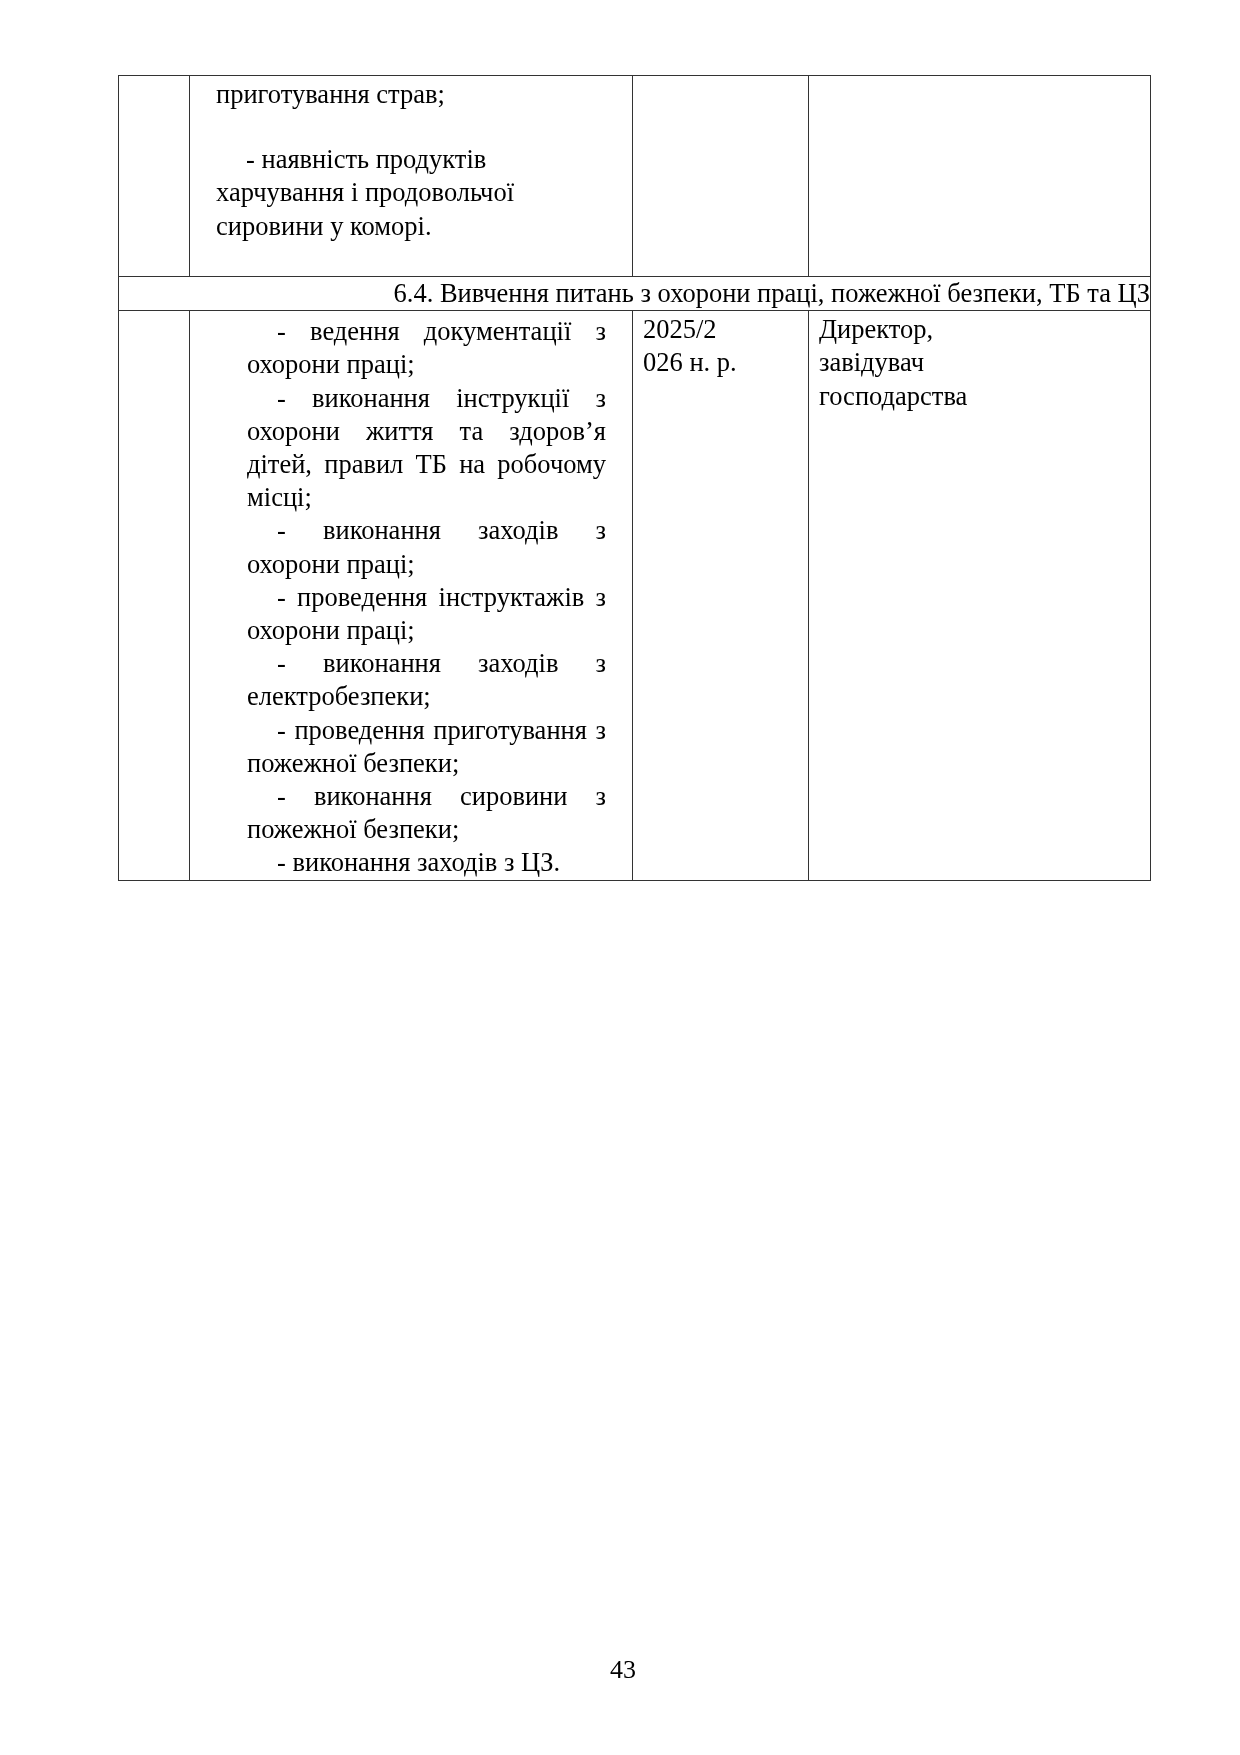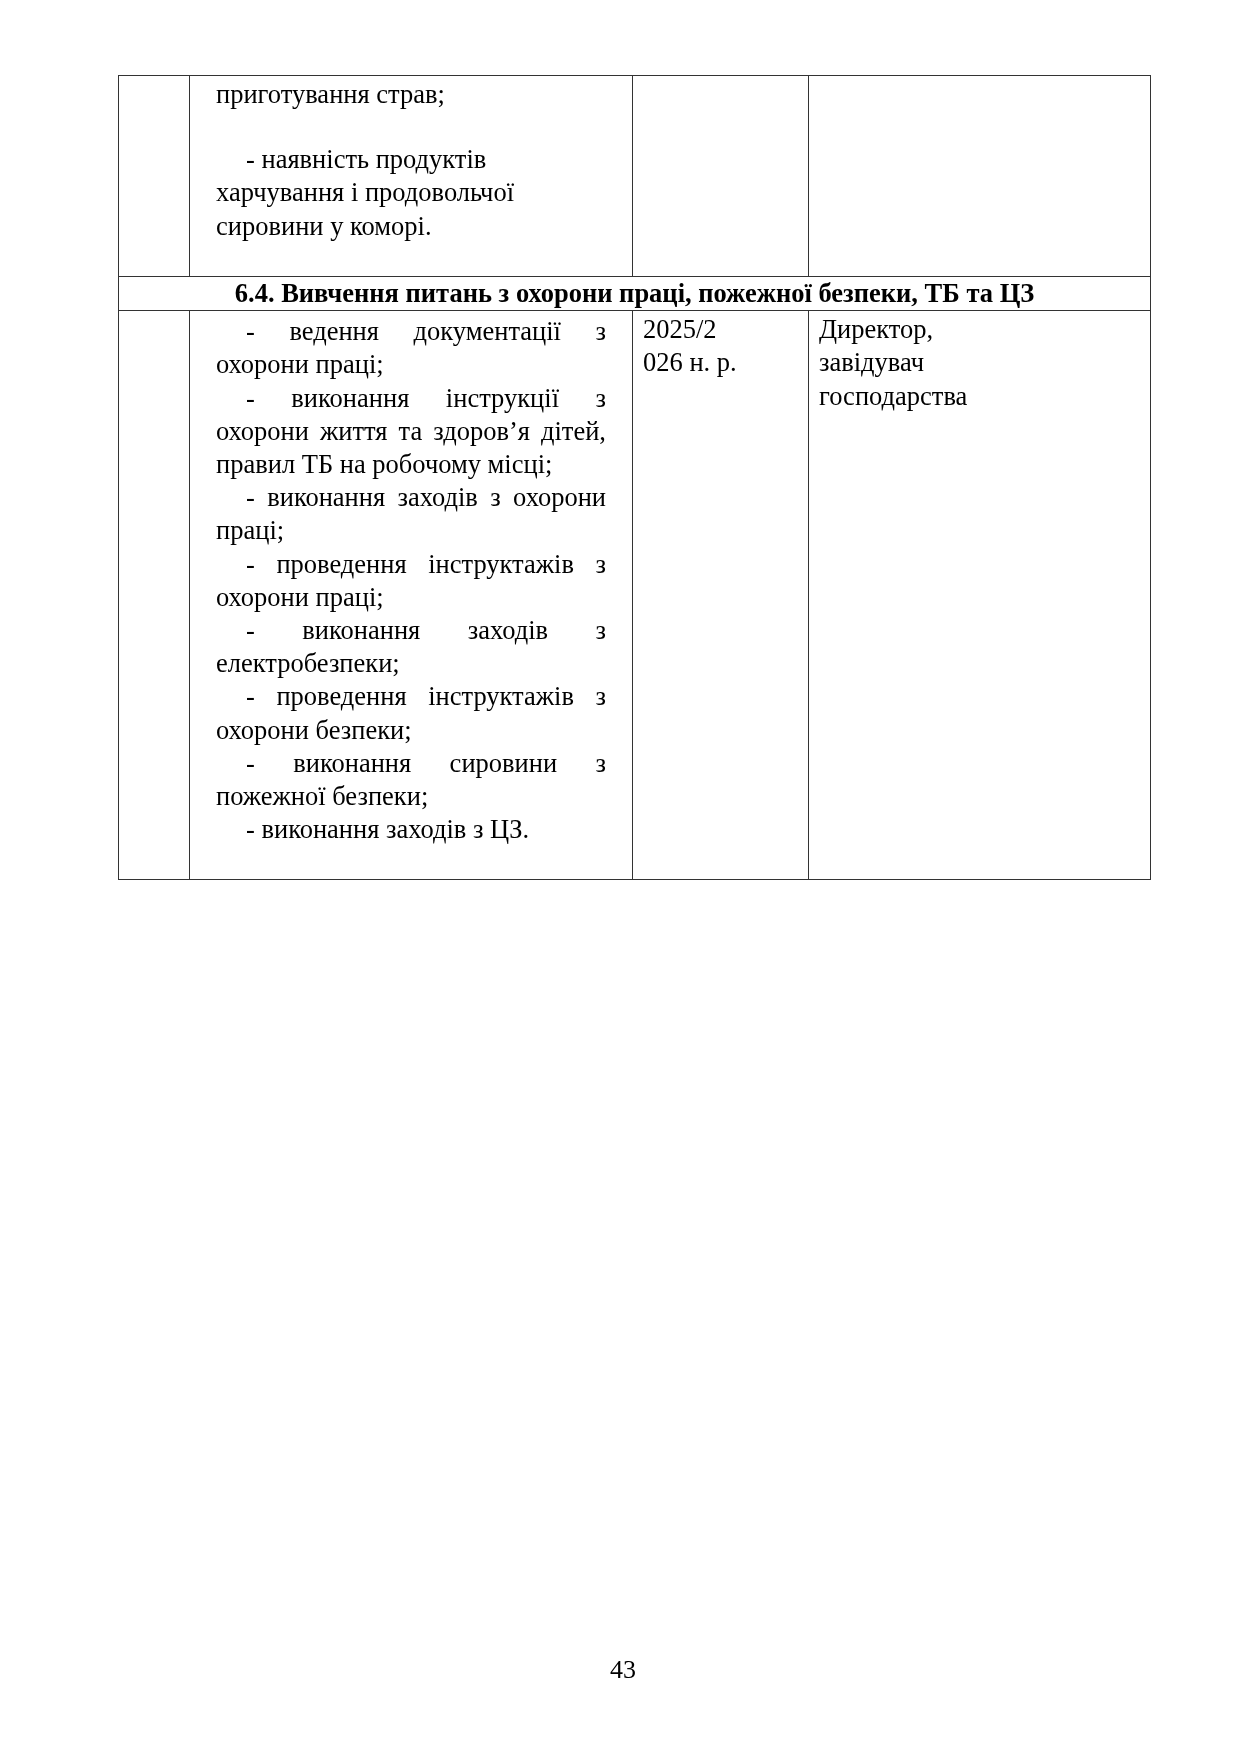--- a/index.html
+++ b/index.html
@@ -10,24 +10,24 @@
                  border-collapse: collapse; table-layout: fixed; }
     table.plan td { border: 1.5px solid #333; vertical-align: top; padding: 0;
                     font-size: 26.5px; line-height: 33.2px; }
     col.c1 { width: 71px; }
     col.c2 { width: 443px; }
     col.c3 { width: 176px; }
     col.c4 { width: 342px; }
     .cell-text { padding: 4px 26px 0 26px; }
     .row-cont td { height: 200px; }
     .row-cont .cell-text { padding: 2px 26px 0 26px; }
-    .section-head td { text-align: center; font-weight: bold; font-size: 26.5px;
+    .section-head td { text-align: right; font-weight: normal; font-size: 26.5px;
                        line-height: 30px; padding: 2px 0 1px 0; height: 30px; }
     .justify p { margin: 0; text-align: justify; text-align-last: left; }
-    .justify p.ind { text-indent: 30px; }
+    .justify p.ind { text-indent: 30px; margin-left: 31px; }
     .plain p { margin: 0; }
     .plain p.ind { text-indent: 30px; margin-top: 32px; }
     .center { text-align: left; padding: 2px 10px 0 10px; }
     .center p { margin: 0; }
     .row-main td { height: 568px; }
     .page-number { position: absolute; left: 3px; width: 1240px; top: 1655px;
                    text-align: center; font-size: 26px; }
   </style>
 </head>
 <body>
@@ -59,21 +59,21 @@
       </tr>
       <tr class="row-main">
         <td></td>
         <td>
           <div class="cell-text justify">
             <p class="ind">- ведення документації з охорони праці;</p>
             <p class="ind">- виконання інструкції з охорони життя та здоров’я дітей, правил ТБ на робочому місці;</p>
             <p class="ind">- виконання заходів з охорони праці;</p>
             <p class="ind">- проведення інструктажів з охорони праці;</p>
             <p class="ind">- виконання заходів з електробезпеки;</p>
-            <p class="ind">- проведення інструктажів з охорони безпеки;</p>
+            <p class="ind">- проведення приготування з пожежної безпеки;</p>
             <p class="ind">- виконання сировини з пожежної безпеки;</p>
             <p class="ind">- виконання заходів з ЦЗ.</p>
           </div>
         </td>
         <td>
           <div class="center">
             <p>2025/2</p>
             <p>026 н. р.</p>
           </div>
         </td>

